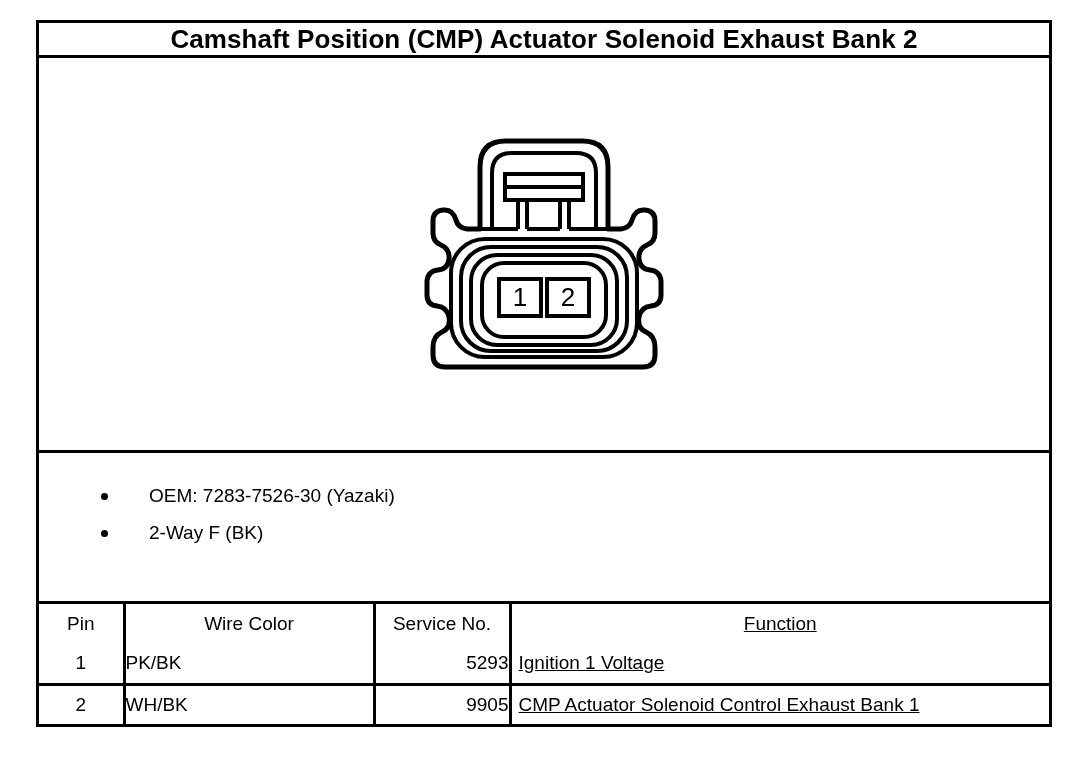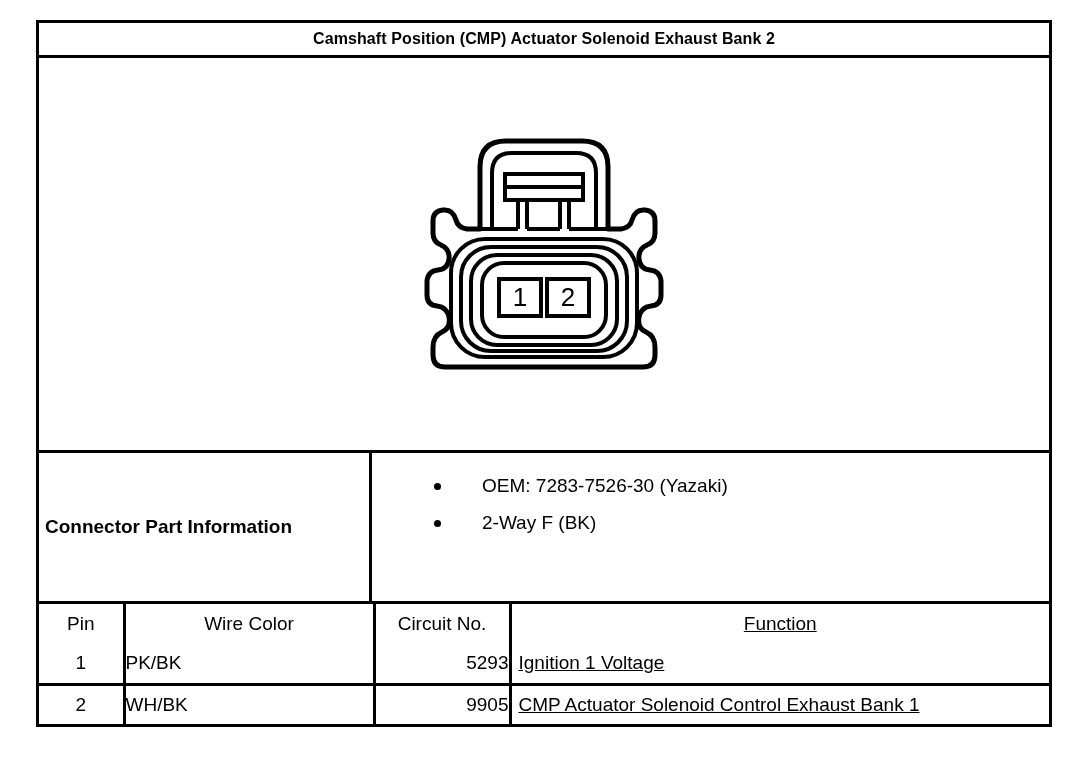--- a/index.html
+++ b/index.html
@@ -29,21 +29,21 @@
   
   .title-bar {
     height: 35px;
     border-bottom: 3px solid #000;
     display: flex;
     align-items: center;
     justify-content: center;
     box-sizing: border-box;
   }
   .title-text {
-    font-size: 16px;
+    font-size: 26px;
     font-weight: bold;
     letter-spacing: 0.1px;
     white-space: nowrap;
   }
 
   
   .diagram-area {
     height: 395px;
     border-bottom: 3px solid #000;
     box-sizing: border-box;
@@ -72,21 +72,21 @@
     align-items: center;
     padding-left: 6px;
   }
   .partinfo-label span {
     font-size: 19px;
     font-weight: bold;
   }
   .partinfo-body {
     flex: 1 1 auto;
     box-sizing: border-box;
-    padding-top: 14px;
+    padding-top: 24px;
   }
   .bullet-list {
     list-style: none;
     margin: 0;
     padding: 0;
   }
   .bullet-list li {
     position: relative;
     font-size: 19px;
     line-height: 37px;
@@ -216,37 +216,34 @@
 
       <rect x="91" y="150" width="42" height="37" fill="none" stroke="#000" stroke-width="4"></rect>
       <text x="112" y="177" text-anchor="middle" font-family="Liberation Sans, sans-serif" font-size="26" fill="#000">1</text>
 
       <rect x="139" y="150" width="42" height="37" fill="none" stroke="#000" stroke-width="4"></rect>
       <text x="160" y="177" text-anchor="middle" font-family="Liberation Sans, sans-serif" font-size="26" fill="#000">2</text>
     </svg>
   </div>
 
   <div class="partinfo-row">
-    <div class="partinfo-label">
-      <span>Connector Part Information</span>
-    </div>
     <div class="partinfo-body">
       <ul class="bullet-list">
         <li>OEM: 7283-7526-30 (Yazaki)</li>
         <li>2-Way F (BK)</li>
       </ul>
     </div>
   </div>
 
   <table class="pin-table">
     <thead>
       <tr>
         <th class="col-pin">Pin</th>
         <th class="col-wire">Wire Color</th>
-        <th class="col-circuit">Circuit No.</th>
+        <th class="col-circuit">Service No.</th>
         <th class="col-function" style="text-align:center;padding-left:0 !important;">Function</th>
       </tr>
     </thead>
     <tbody>
       <tr>
         <td class="col-pin">1</td>
         <td class="col-wire">PK/BK</td>
         <td class="col-circuit">5293</td>
         <td class="col-function">Ignition 1 Voltage</td>
       </tr>

